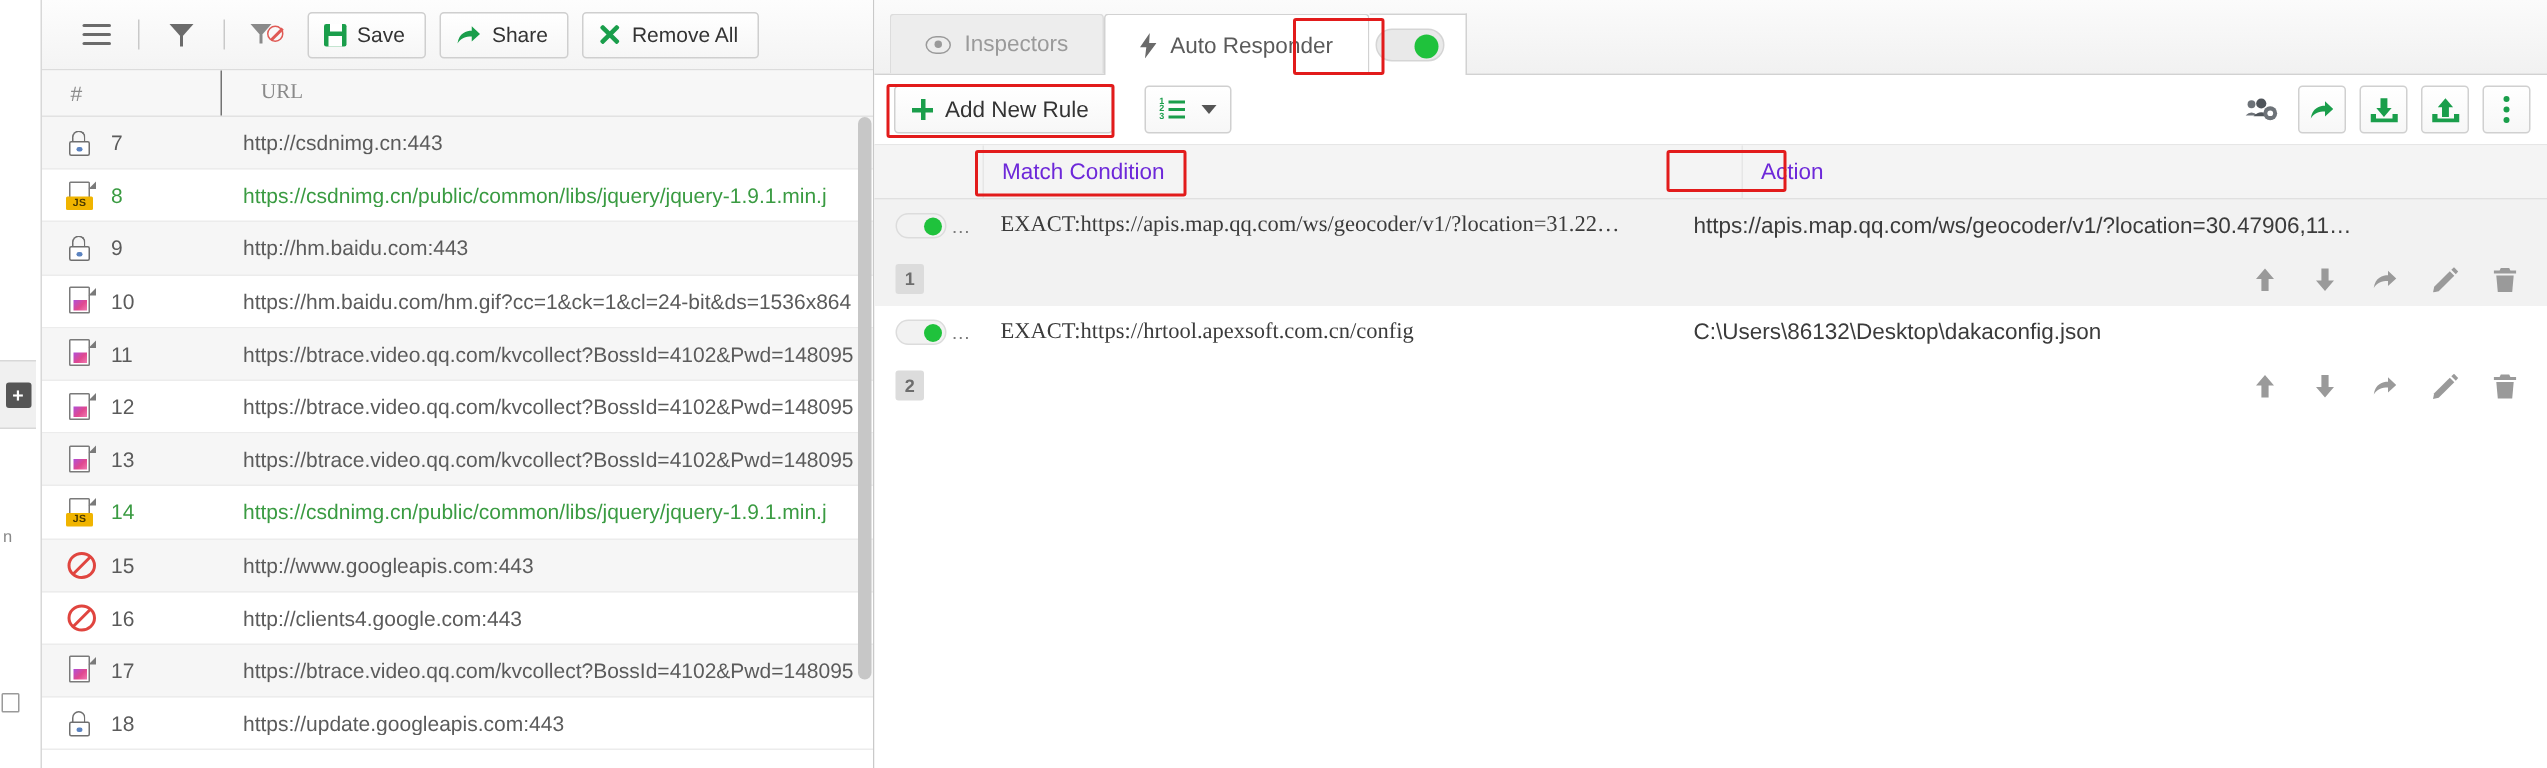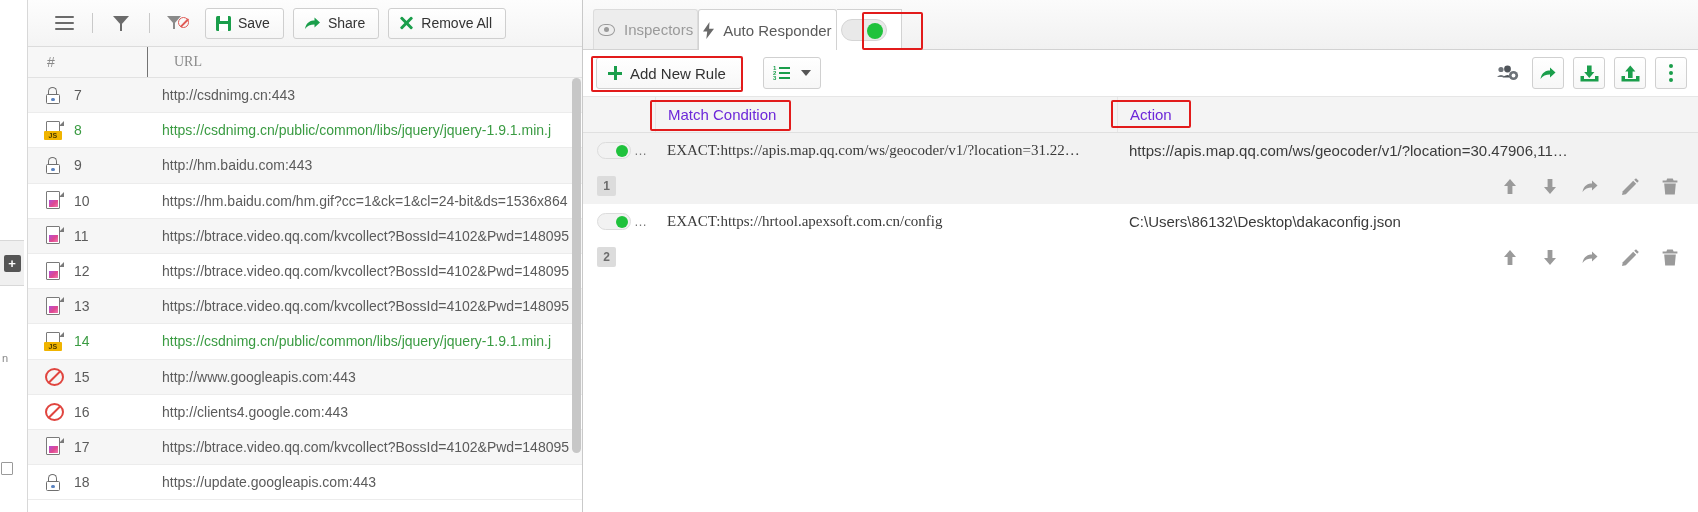--- a/index.html
+++ b/index.html
@@ -174,21 +174,21 @@
     flex: 1; height: 512px; display: flex; flex-direction: column;
     background: #ffffff; position: relative;
   }
   .tabstrip {
     height: 50px; flex: 0 0 50px;
     background: linear-gradient(#fbfbfb, #f1f1f1);
     border-bottom: 1px solid #d2d2d2;
     display: flex; align-items: flex-end; padding-left: 10px; position: relative;
   }
   .tab {
-    height: 40px; padding: 0 4px; display: flex; align-items: center; gap: 9px;
+    height: 40px; padding: 0 23px; display: flex; align-items: center; gap: 9px;
     font-size: 15px; color: #8b8b8b; cursor: pointer;
     border: 1px solid transparent; border-bottom: none;
     background: transparent; border-radius: 3px 3px 0 0;
   }
   .tab.inactive { background: #ededed; border-color: #dcdcdc; color: #9a9a9a; }
   .tab.active {
     background: #ffffff; border-color: #d2d2d2; color: #5a5a5a;
     position: relative; z-index: 3; margin-bottom: -1px; height: 41px;
   }
   .ico-eye { width: 17px; height: 12px; position: relative; }
@@ -248,21 +248,21 @@
   .ico-dots3 i { width:4px;height:4px;background:#1a9e4b;border-radius:50%; display:block; }
 
   
   .ar-head {
     height: 36px; flex: 0 0 36px; display: flex; align-items: center;
     background: #f4f4f4; border-bottom: 1px solid #e0e0e0;
     color: #6d28d9; font-size: 15px; position: relative;
   }
   .c-toggle { width: 72px; flex: 0 0 72px; }
   .c-match { width: 462px; flex: 0 0 462px; padding-left: 12px; border-left: 1px solid #e6e6e6; height:100%; display:flex; align-items:center;}
-  .c-action { flex: 1; padding-left: 12px; border-left: 1px solid #e6e6e6; height:100%; display:flex; align-items:center;}
+  .c-action { flex: 1; padding-left: 12px; border-left: 1px solid #e6e6e6; height:100%; display:flex; align-items:center;margin-left:44px;}
 
   .ar-rows { flex: 1; overflow: hidden; }
   .rule-row {
     height: 35px; display: flex; align-items: center; font-size: 15px; color: #3b3b3b;
     white-space: nowrap;
   }
   .rule-row.shade { background: #f2f2f2; }
   .rule-row .rtoggle { width: 72px; flex: 0 0 72px; display:flex; align-items:center; gap:3px; padding-left: 14px; }
   .mini-toggle {
     width: 34px; height: 17px; border-radius: 9px; background: #f2f2f2;

